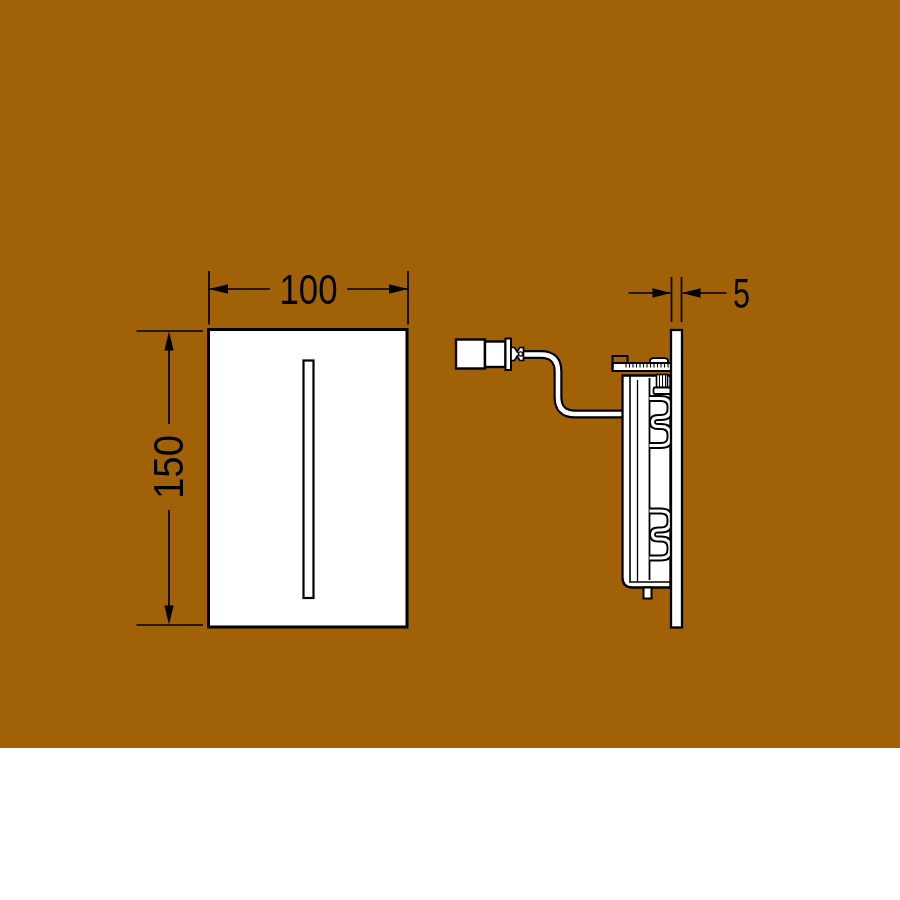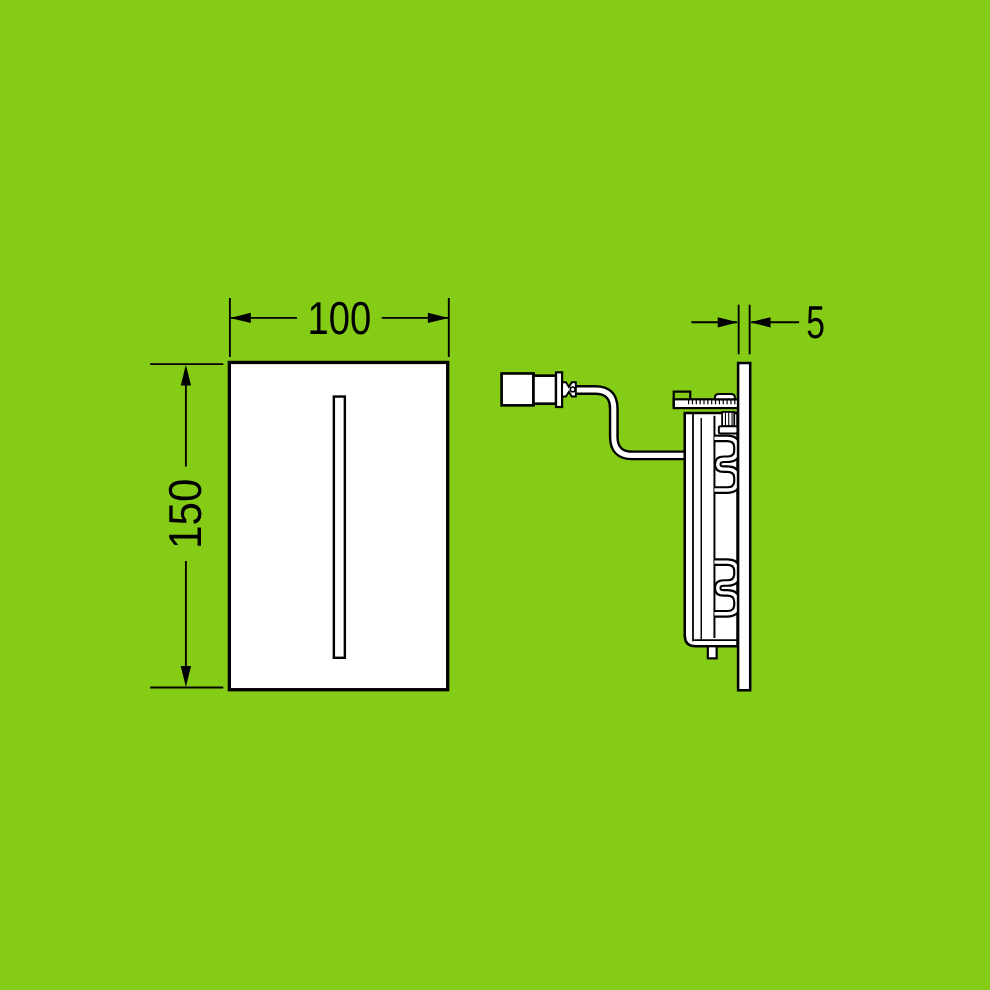--- a/index.html
+++ b/index.html
@@ -3,22 +3,22 @@
 <meta charset="utf-8">
 <style>
   html, body {
     margin: 0;
     padding: 0;
     background: #ffffff;
   }
   .sheet {
     position: relative;
     width: 900px;
-    height: 900px;
-    background: #84cc16;
+    height: 748px;
+    background: #a16207;
     overflow: hidden;
     font-family: "Liberation Sans", sans-serif;
   }
   svg { display: block; }
   .dim-text {
     font-family: "Liberation Sans", sans-serif;
     font-size: 42px;
     fill: #000000;
   }
   .outline  { fill: #ffffff; stroke: #000000; }

